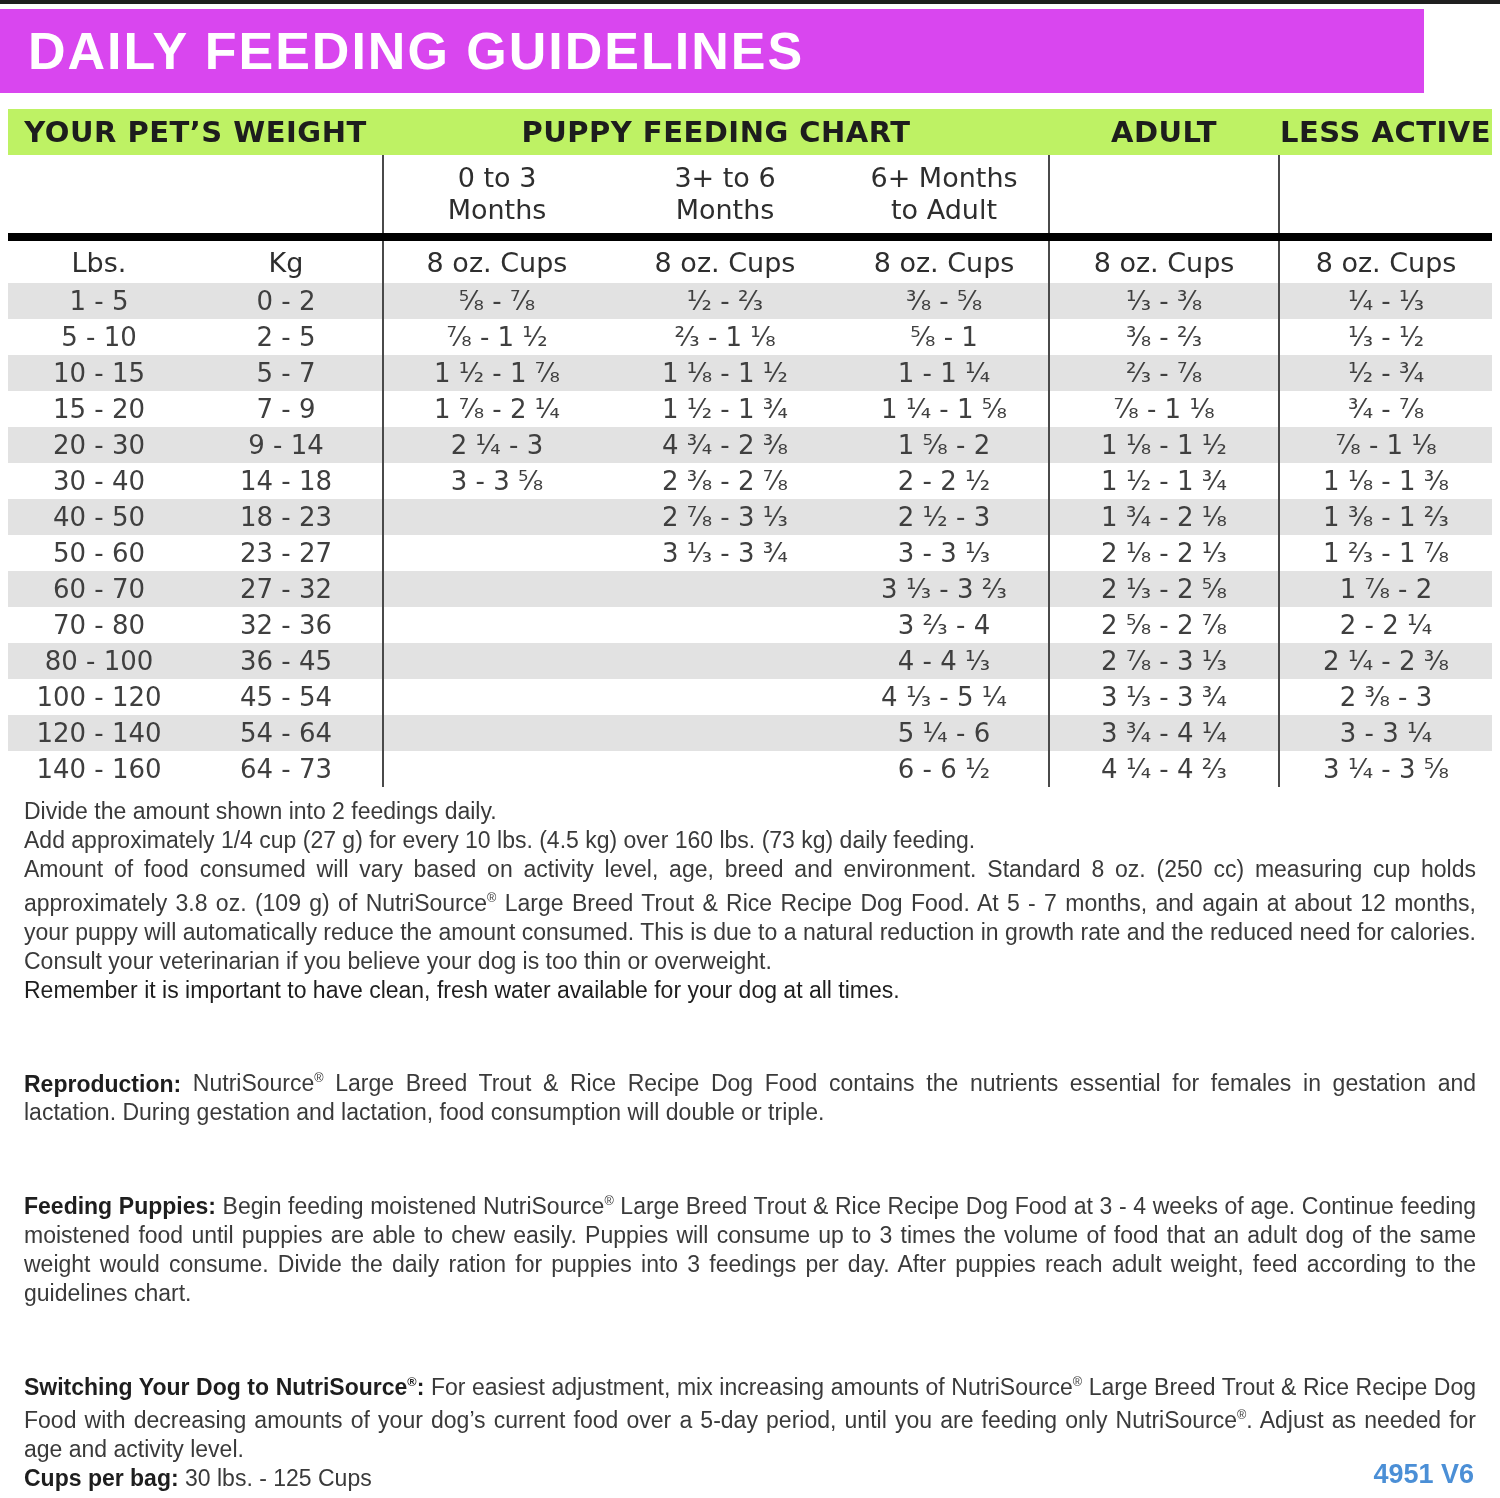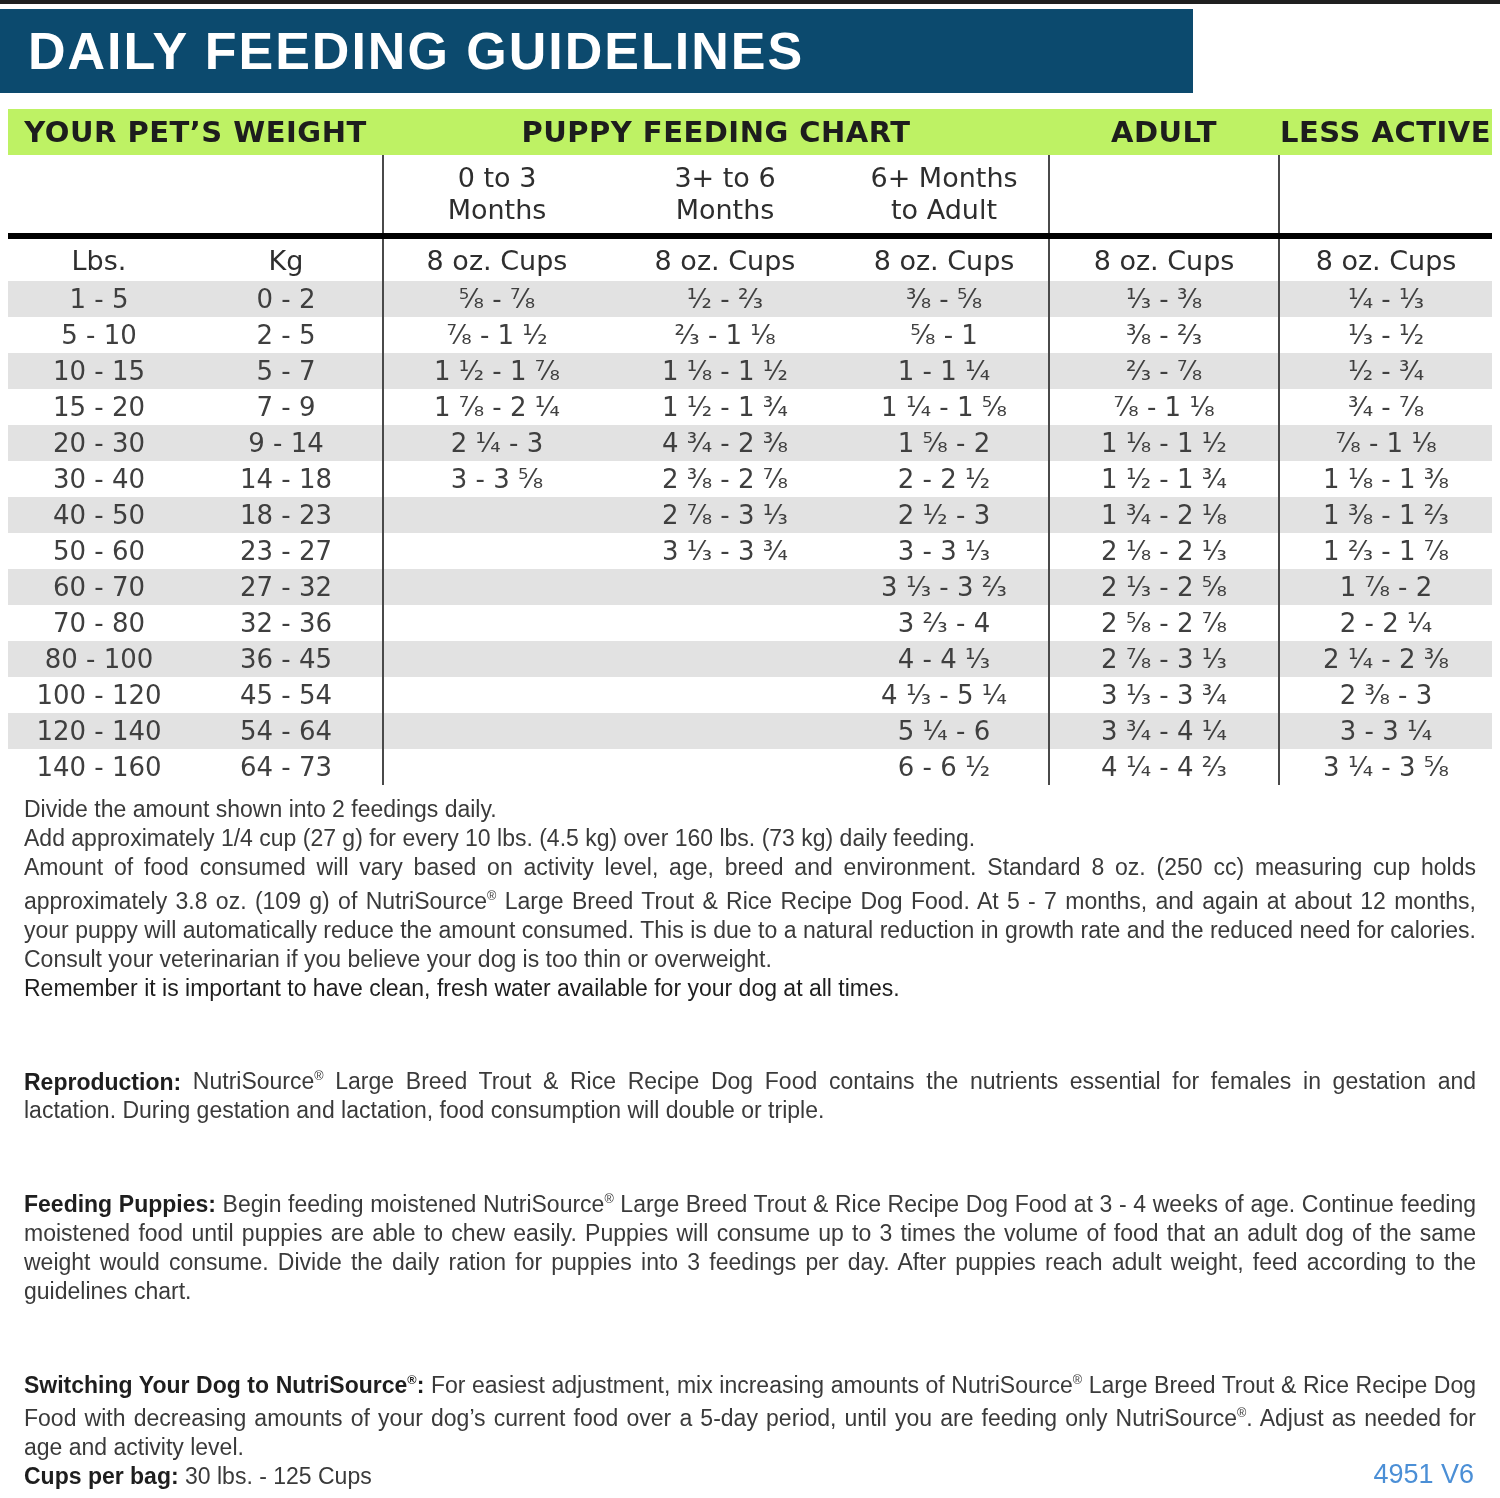--- a/index.html
+++ b/index.html
@@ -8,22 +8,22 @@
     background:#ffffff;
     font-family:"Liberation Sans",sans-serif;
     color:#3d3d3d;
     position:relative;
     border-top:4px solid #1f1f1f;
     box-sizing:border-box;
   }
   
   .titlebar{
     margin:5px 8px 0 0;
-    width:1193px;height:84px;
-    background:#0c4a6e;
+    width:1424px;height:84px;
+    background:#d946ef;
     display:flex;align-items:center;
     box-sizing:border-box;
   }
   .titlebar h1{
     margin:0;padding-left:28px;
     font-size:52px;font-weight:bold;
     letter-spacing:2px;color:#ffffff;
   }
   
   table.feed{
@@ -34,39 +34,39 @@
     font-family:"DejaVu Sans","Liberation Sans",sans-serif;
   }
   table.feed td,table.feed th{padding:0;text-align:center;vertical-align:middle;}
   tr.grp th{
     background:#bef264;height:46px;
     font-size:29px;font-weight:bold;color:#1d1d1d;
     letter-spacing:0.5px;
   }
   tr.months td{
     height:78px;font-size:27px;line-height:1.18;color:#2e2e2e;
-    white-space:pre-line;border-bottom:6px solid #000000;
+    white-space:pre-line;border-bottom:8px solid #000000;
   }
   tr.units td{height:42px;font-size:27px;color:#2e2e2e;}
   tbody.data td{height:36px;font-size:26px;color:#3f3f3f;}
   tbody.data tr:nth-child(odd) td{background:#E2E2E2;}
   .bl{border-left:2px solid #4a4a4a;}
   
   .notes{padding:10px 24px 0 24px;font-size:23px;line-height:29px;color:#3a3a3a;}
   .notes p{margin:0;}
   .notes p.just{text-align:justify;}
   .notes p.bold{font-weight:normal;color:#1e1e1e;}
   .notes p.block{margin-top:60px;text-align:justify;}
   .notes p.block strong, .notes strong{color:#1e1e1e;}
   .notes p.tight{margin-top:30px;text-align:left;}
   .notes p.tight2{margin-top:0;text-align:left;}
   sup.reg{font-size:0.55em;}
   .doccode{
     position:absolute;right:26px;bottom:8px;
-    font-size:27px;color:#4B8FD6;font-weight:normal;
+    font-size:27px;color:#4B8FD6;font-weight:bold;
   }
 </style>
 </head>
 <body>
 
 <div class="titlebar">
   <h1>DAILY FEEDING GUIDELINES</h1>
 </div>
 
 <table class="feed">

